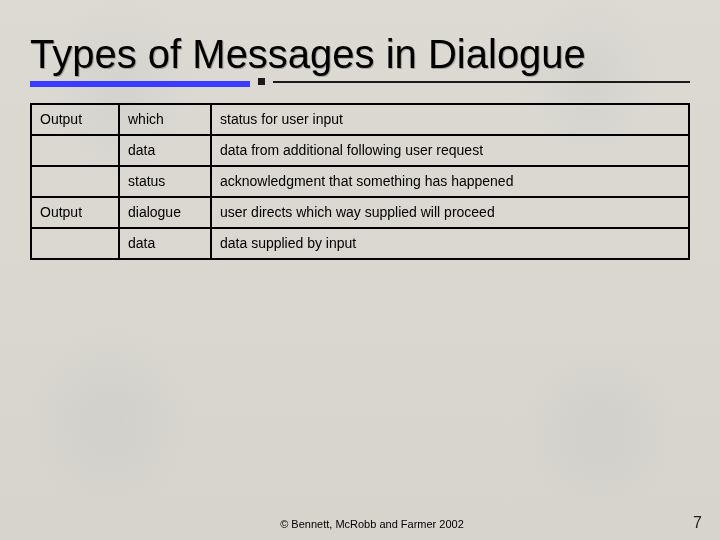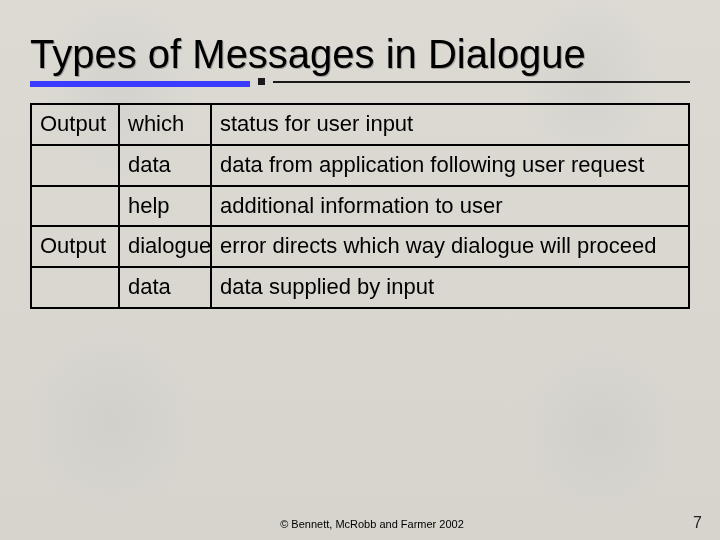--- a/index.html
+++ b/index.html
@@ -63,21 +63,21 @@
     width: calc(100% - 60px);
     border-collapse: collapse;
     table-layout: fixed;
   }
   .tbl col.c1 { width: 88px; }
   .tbl col.c2 { width: 92px; }
   .tbl col.c3 { width: auto; }
   .tbl td {
     border: 2px solid #000;
     padding: 6px 8px 6px 8px;
-    font-size: 22px;
+    font-size: 14px;
     line-height: 1.22;
     vertical-align: top;
     background: rgba(255,255,255,0);
     font-family: Tahoma, Verdana, sans-serif;
   }
   .tbl td.cat {
     font-weight: 400;
   }
 
   .footer {
@@ -123,31 +123,31 @@
     </colgroup>
     <tbody>
       <tr>
         <td class="cat">Output</td>
         <td>which</td>
         <td>status for user input</td>
       </tr>
       <tr>
         <td class="cat"></td>
         <td>data</td>
-        <td>data from application following user request</td>
+        <td>data from additional following user request</td>
       </tr>
       <tr>
         <td class="cat"></td>
-        <td>help</td>
-        <td>additional information to user</td>
+        <td>status</td>
+        <td>acknowledgment that something has happened</td>
       </tr>
       <tr>
         <td class="cat">Output</td>
         <td>dialogue</td>
-        <td>error directs which way dialogue will proceed</td>
+        <td>user directs which way supplied will proceed</td>
       </tr>
       <tr>
         <td class="cat"></td>
         <td>data</td>
         <td>data supplied by input</td>
       </tr>
     </tbody>
   </table>
 
   <div class="footer">©  Bennett, McRobb and Farmer 2002</div>

